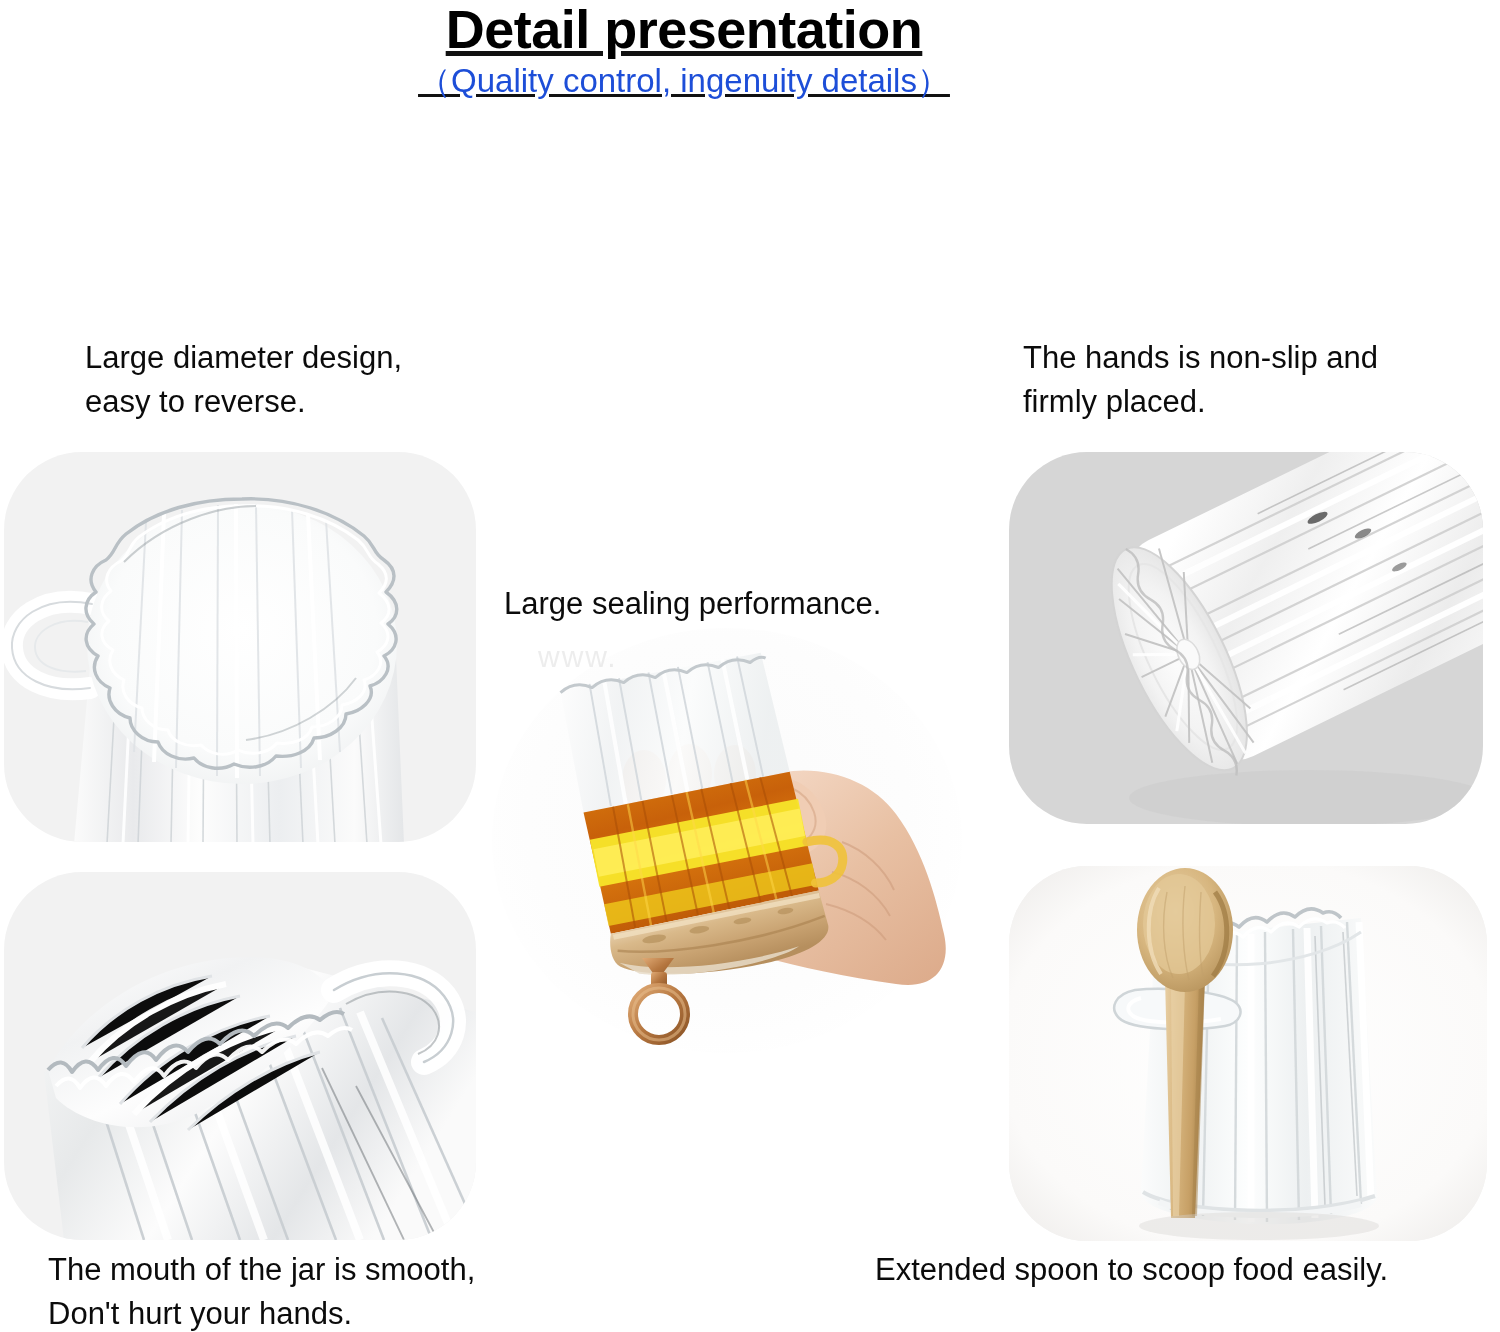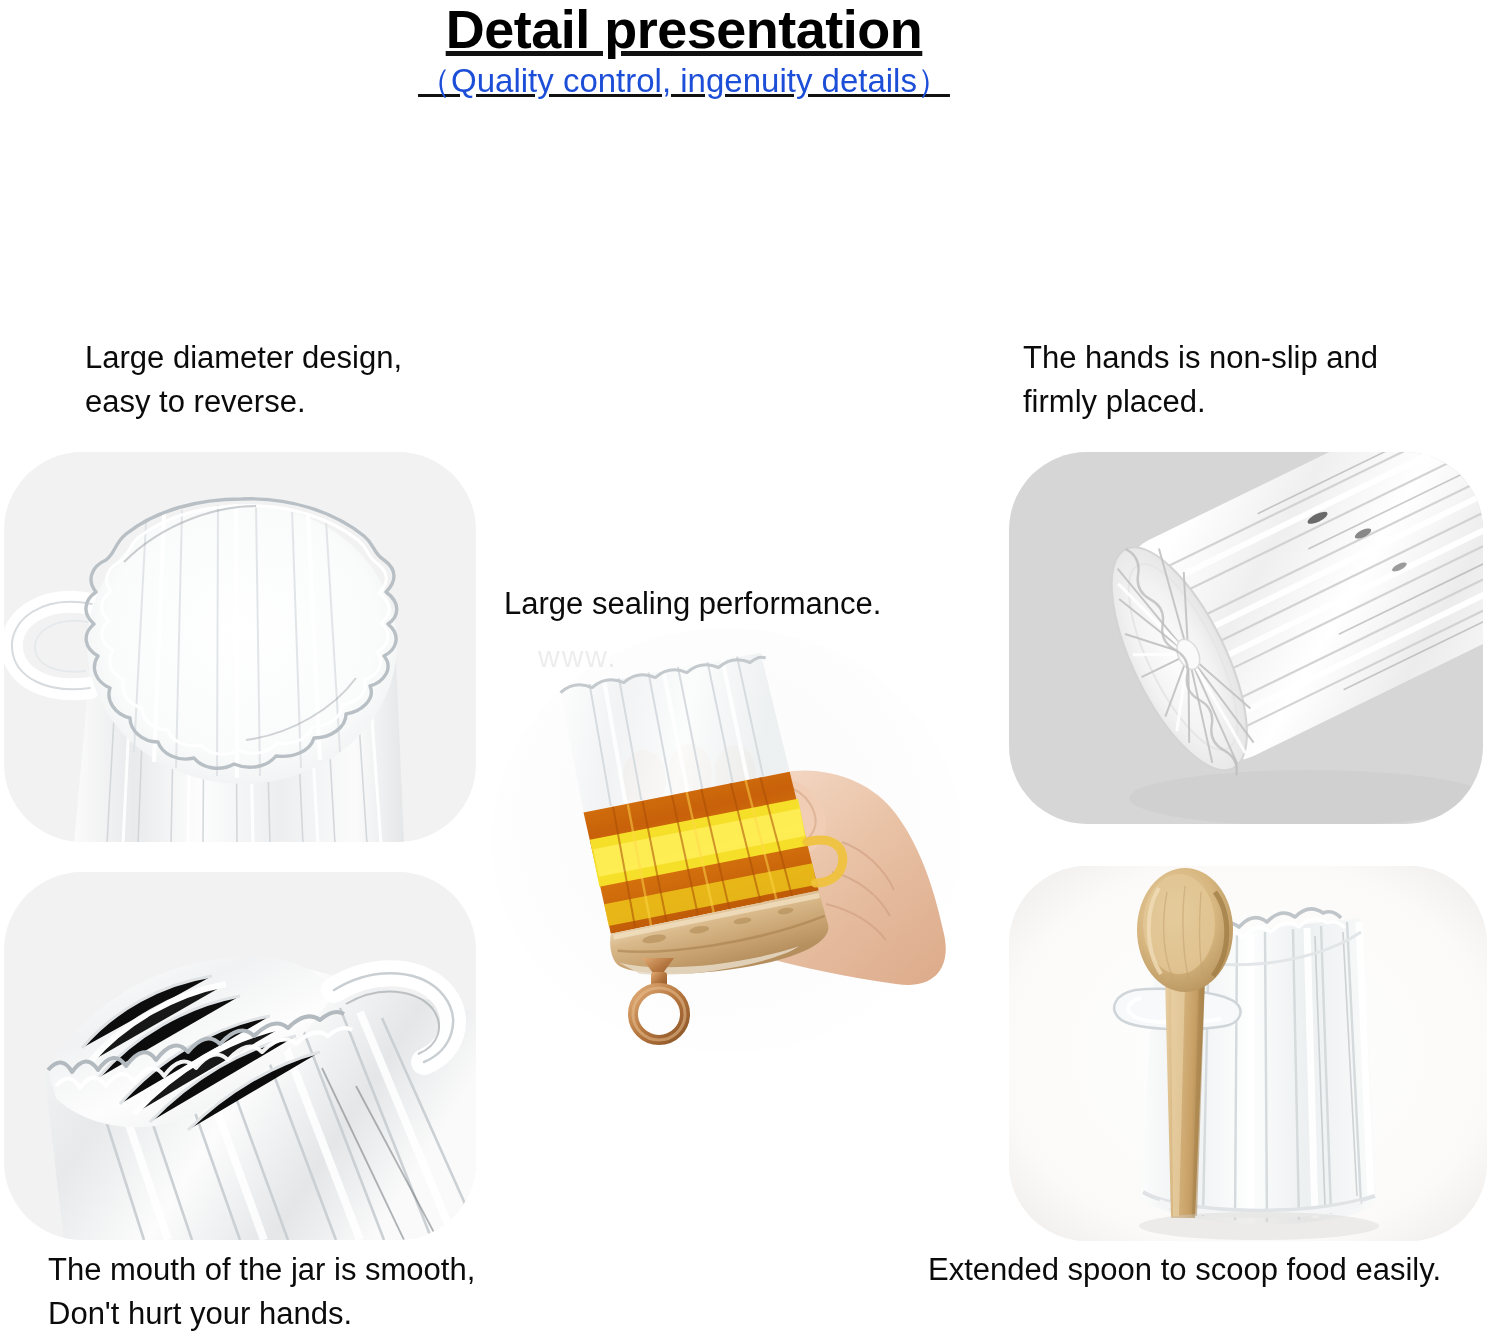--- a/index.html
+++ b/index.html
@@ -48,21 +48,21 @@
     position: absolute;
     font-size: 31px;
     line-height: 1.42;
     color: #0b0b0b;
     white-space: pre-line;
   }
   #cap-tl { left: 48px;   top: 336px; margin-left: 37px; }
   #cap-tr { left: 1023px; top: 336px; }
   #cap-c  { left: 504px;  top: 582px; }
   #cap-bl { left: 48px;   top: 1248px; }
-  #cap-br { left: 928px;  top: 1248px; }
+  #cap-br { left: 875px;  top: 1248px; }
 
   
   .panel {
     position: absolute;
     overflow: hidden;
   }
   #panel-tl { left: 4px;    top: 452px;  width: 472px; height: 390px; }
   #panel-tr { left: 1009px; top: 452px;  width: 474px; height: 372px; }
   #panel-bl { left: 4px;    top: 872px;  width: 472px; height: 368px; }
   #panel-br { left: 1009px; top: 866px;  width: 478px; height: 375px; }

